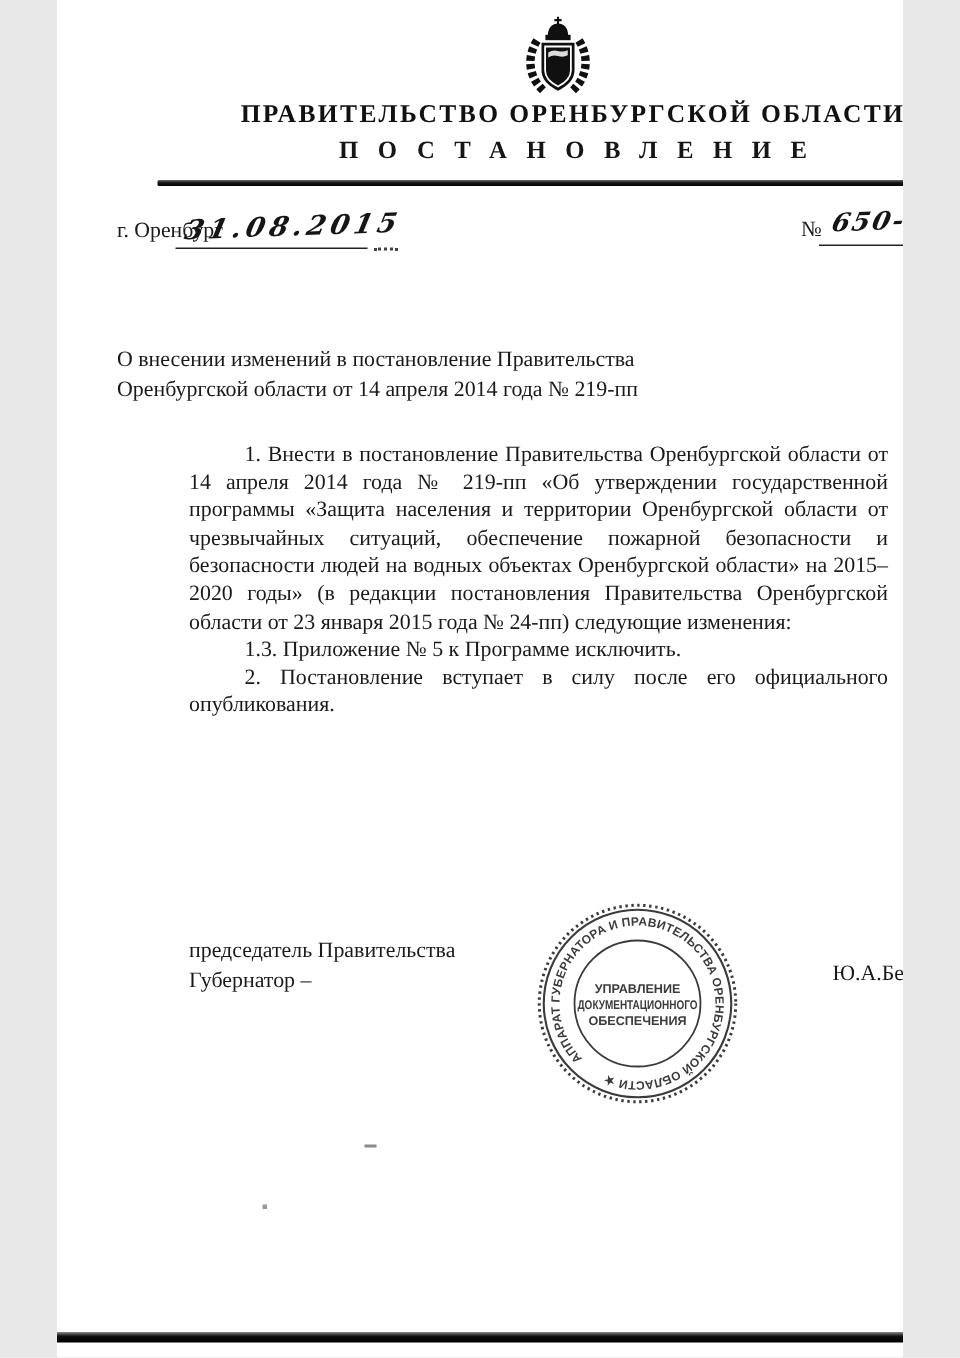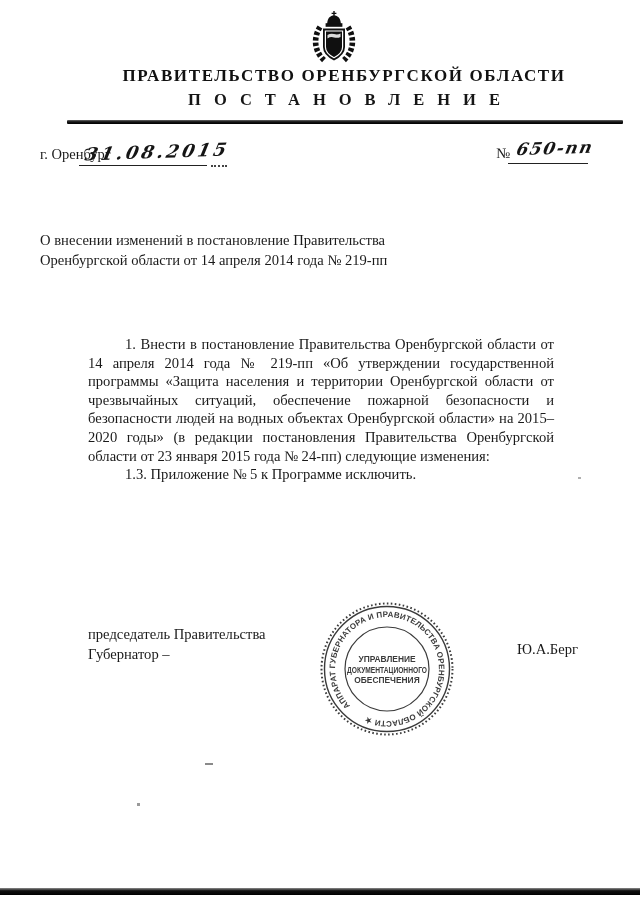--- a/index.html
+++ b/index.html
@@ -1,18 +1,18 @@
 <!DOCTYPE html>
 <html><head>
 <meta charset="utf-8">
 <style>
   html, body { margin: 0; padding: 0; background: #e8e8e8; }
   .page {
     position: relative;
-    width: 640px;
+    width: 564px;
     height: 905px;
     margin: 0 auto;
     background: #ffffff;
     overflow: hidden;
     font-family: "Liberation Serif", serif;
     color: #1a1a1a;
   }
   .abs { position: absolute; }
 
   
@@ -64,21 +64,20 @@
   .doc-title {
     left: 40px; top: 231px; width: 600px;
     font-size: 14.6px; line-height: 19.5px; font-family: Liberation Serif, serif;
   }
 
   
   .doc-body {
     left: 88px; top: 294px; width: 466px;
     font-size: 14.6px; line-height: 18.6px;
     text-align: justify;
-    margin-top: 41px;
   }
   .doc-body p { margin: 0; text-indent: 37px; }
 
   
   .sig-position { left: 88px; top: 624px; font-size: 14.6px; line-height: 20px; }
   .sig-name { left: 517px; top: 641px; font-size: 14.6px; white-space: nowrap; text-align: center; }
 
   
   .stamp { left: 312px; top: 594px; width: 150px; height: 150px; opacity: 0.92; }
   .stamp text { fill: #2b2b2b; }
@@ -139,20 +138,21 @@
   <div class="abs number-underline"></div>
 
   <div class="abs doc-title">
     <div>О внесении изменений в постановление Правительства</div>
     <div>Оренбургской области от 14 апреля 2014 года № 219-пп</div>
   </div>
 
   <div class="abs doc-body">
     <p>1. Внести в постановление Правительства Оренбургской области от 14 апреля 2014 года № 219-пп «Об утверждении государственной программы «Защита населения и территории Оренбургской области от чрезвычайных ситуаций, обеспечение пожарной безопасности и безопасности людей на водных объектах Оренбургской области» на 2015–2020 годы» (в редакции постановления Правительства Оренбургской области от 23 января 2015 года № 24-пп) следующие изменения:</p>
     <p>1.3. Приложение № 5 к Программе исключить.</p>
+    <p>2. Постановление вступает в силу после его официального опубликования.</p>
   </div>
 
   <div class="abs sig-position">
     <div>председатель Правительства</div>
     <div>Губернатор –</div>
   </div>
   <div class="abs sig-name">Ю.А.Берг</div>
 
   <svg class="abs stamp" viewBox="0 0 150 150" xmlns="http://www.w3.org/2000/svg" aria-hidden="true">
     <defs>

